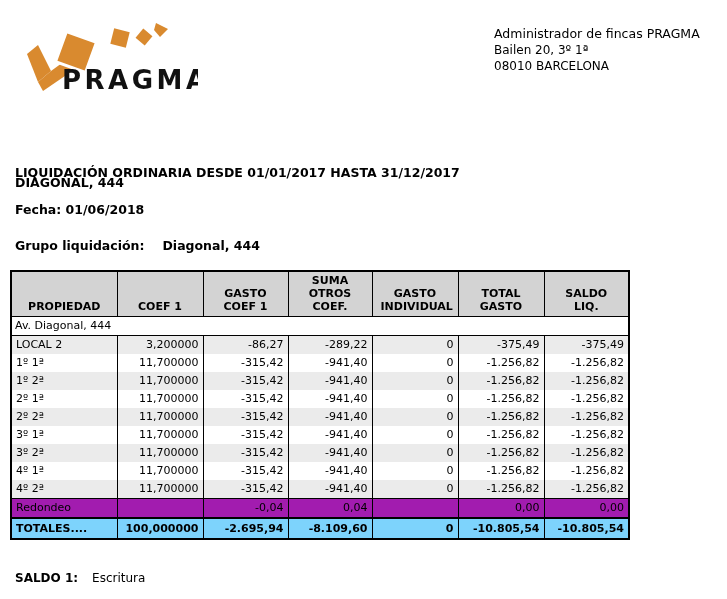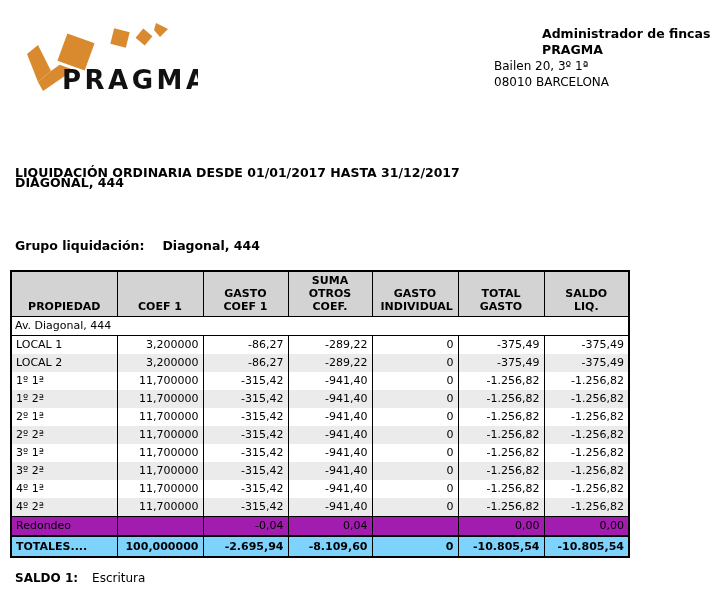--- a/index.html
+++ b/index.html
@@ -6,21 +6,21 @@
   .page {
     position:relative; width:727px; height:599px; background:#ffffff;
     font-family:"DejaVu Sans", sans-serif; color:#000; overflow:hidden;
   }
 
   
   .logo { position:absolute; left:26px; top:14px; }
 
   
   .corp { position:absolute; left:494px; top:26px; }
-  .corp-name { font-size:12.5px; font-weight:bold; line-height:16px;margin-left:48px; }
+  .corp-name { font-size:12.5px; font-weight:normal; line-height:16px; }
   .corp-line { font-size:12px; line-height:16px; }
 
   
   .doc-line { position:absolute; left:15px; font-size:12.5px; font-weight:bold; white-space:nowrap; }
   .t-title    { top:165px; }
   .t-property { top:175px; }
   .t-date     { top:202px; }
   .t-group    { top:238px; }
   .t-group .group-value { margin-left:18px; }
 
@@ -69,20 +69,21 @@
   </div>
 
   <div class="corp">
     <div class="corp-name">Administrador de fincas PRAGMA</div>
     <div class="corp-line">Bailen 20, 3º 1ª</div>
     <div class="corp-line">08010 BARCELONA</div>
   </div>
 
   <div class="doc-line t-title">LIQUIDACIÓN ORDINARIA DESDE 01/01/2017 HASTA 31/12/2017</div>
   <div class="doc-line t-property">DIAGONAL, 444</div>
+  <div class="doc-line t-date">Fecha: 01/06/2018</div>
   <div class="doc-line t-group">
     <span class="group-label">Grupo liquidación:</span><span class="group-value">Diagonal, 444</span>
   </div>
 
   <div class="table-wrap">
     <table class="liq">
       <colgroup>
         <col style="width:106px">
           <col style="width:86px">
           <col style="width:85px">
@@ -103,29 +104,20 @@
 INDIVIDUAL</th>
           <th>TOTAL GASTO</th>
           <th>SALDO LIQ.</th>
         </tr>
       </thead>
       <tbody>
         <tr class="group-row">
           <td colspan="7">Av. Diagonal, 444</td>
         </tr>
 
-      <tr>
-            <td class="c-left">LOCAL 1</td>
-            <td class="c-num">3,200000</td>
-            <td class="c-num">-86,27</td>
-            <td class="c-num">-289,22</td>
-            <td class="c-num">0</td>
-            <td class="c-num">-375,49</td>
-            <td class="c-num">-375,49</td>
-          </tr>
           <tr class="stripe">
             <td class="c-left">LOCAL 2</td>
             <td class="c-num">3,200000</td>
             <td class="c-num">-86,27</td>
             <td class="c-num">-289,22</td>
             <td class="c-num">0</td>
             <td class="c-num">-375,49</td>
             <td class="c-num">-375,49</td>
           </tr>
           <tr>

